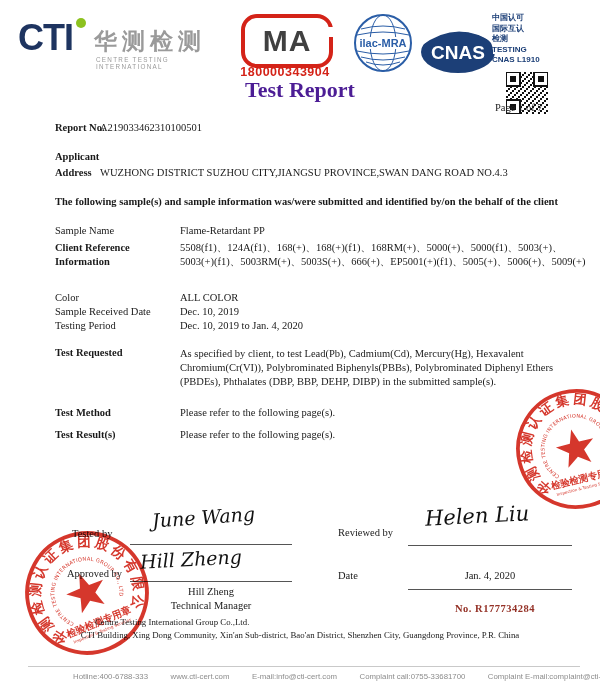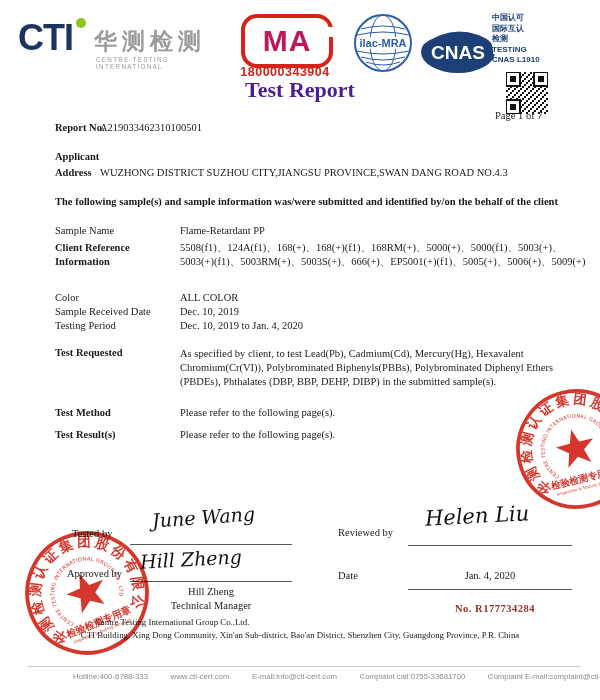--- a/index.html
+++ b/index.html
@@ -11,32 +11,32 @@
   .cti-word{position:absolute;left:0;top:2px;font-family:"Liberation Sans",sans-serif;
             font-weight:bold;font-size:36px;line-height:36px;color:#1e3460;letter-spacing:-1px;}
   .cti-dot{position:absolute;left:58px;top:0px;width:10px;height:10px;border-radius:50%;background:#8dc21f;}
   .cti-cn{position:absolute;left:76px;top:8px;font-size:23px;color:#9a9a9a;letter-spacing:5px;font-weight:bold;}
   .cti-sub{position:absolute;left:78px;top:38px;font-family:"Liberation Sans",sans-serif;
            font-size:6.3px;color:#9a9a9a;letter-spacing:1.3px;}
 
   .cma{position:absolute;left:241px;top:14px;width:84px;height:46px;border:4px solid #d42318;
        border-radius:16px;display:flex;align-items:center;justify-content:center;}
   .cma:after{content:"";position:absolute;right:-4px;top:9px;width:5px;height:10px;background:#fff;}
-  .cma-ma{font-family:"Liberation Sans",sans-serif;font-weight:bold;font-size:30px;color:#be185d;letter-spacing:1px;}
+  .cma-ma{font-family:"Liberation Sans",sans-serif;font-weight:bold;font-size:30px;color:#404040;letter-spacing:1px;}
   .cma-num{position:absolute;left:233px;top:65px;width:104px;text-align:center;color:#d42318;
            font-family:"Liberation Sans",sans-serif;font-weight:bold;font-size:12.5px;letter-spacing:.5px;}
   .report-title{position:absolute;left:190px;top:77px;width:220px;text-align:center;
                 font-weight:bold;font-size:22px;color:#4c1d95;}
 
   .ilac{position:absolute;left:352px;top:12px;}
   .cnas{position:absolute;left:420px;top:28px;}
   .cnas-text{position:absolute;left:492px;top:13px;font-family:"Liberation Sans",sans-serif;
              font-weight:bold;font-size:8px;line-height:10.5px;color:#1c3f77;}
   .qr{position:absolute;left:506px;top:72px;}
-  .page-label{position:absolute;left:495px;top:110px;font-size:10.5px;color:#222;}
+  .page-label{position:absolute;left:495px;top:102px;font-size:10.5px;color:#222;}
 
   
   .lbl{position:absolute;left:55px;font-weight:bold;}
   .val{position:absolute;}
   .v100{left:100px;}
   .v180{left:180px;}
   .intro{position:absolute;left:55px;top:195px;width:505px;font-weight:bold;line-height:13.5px;}
   .wrapval{line-height:14px;}
 
   

